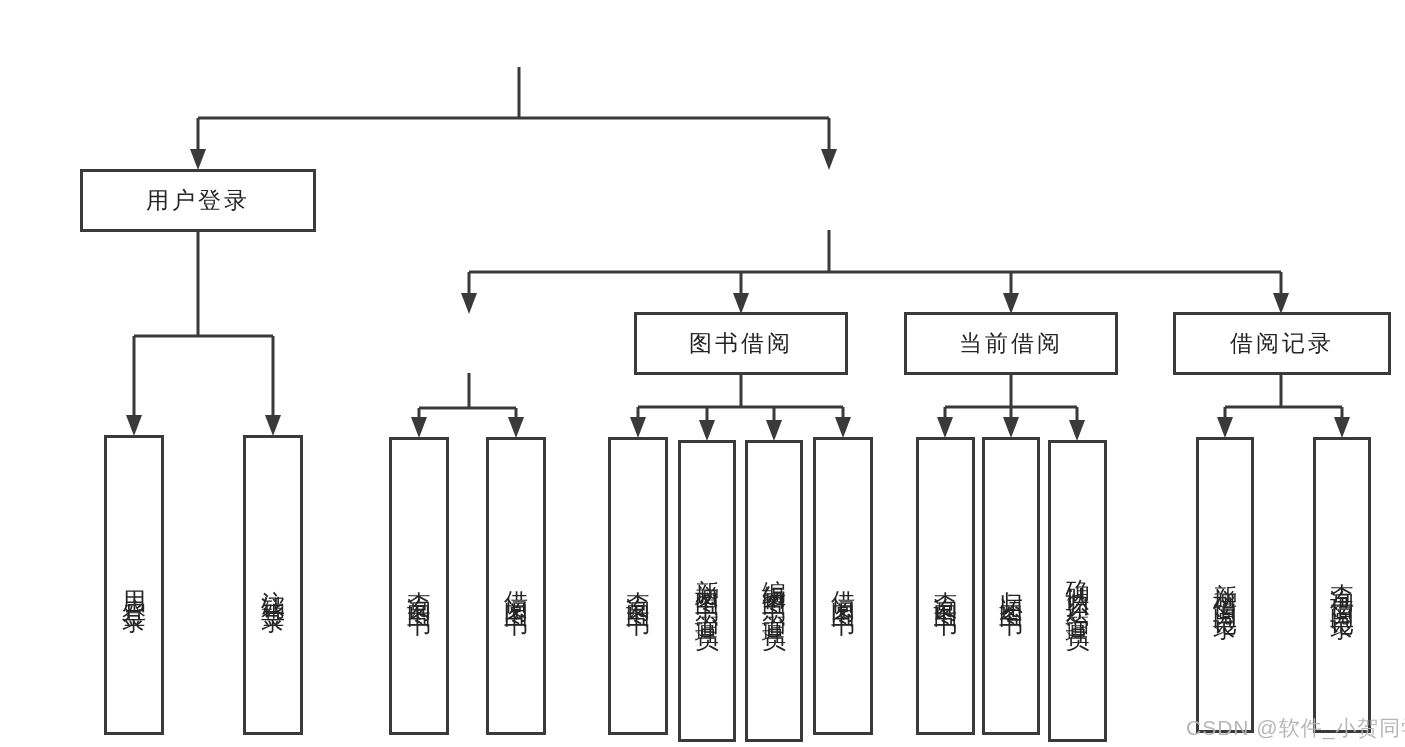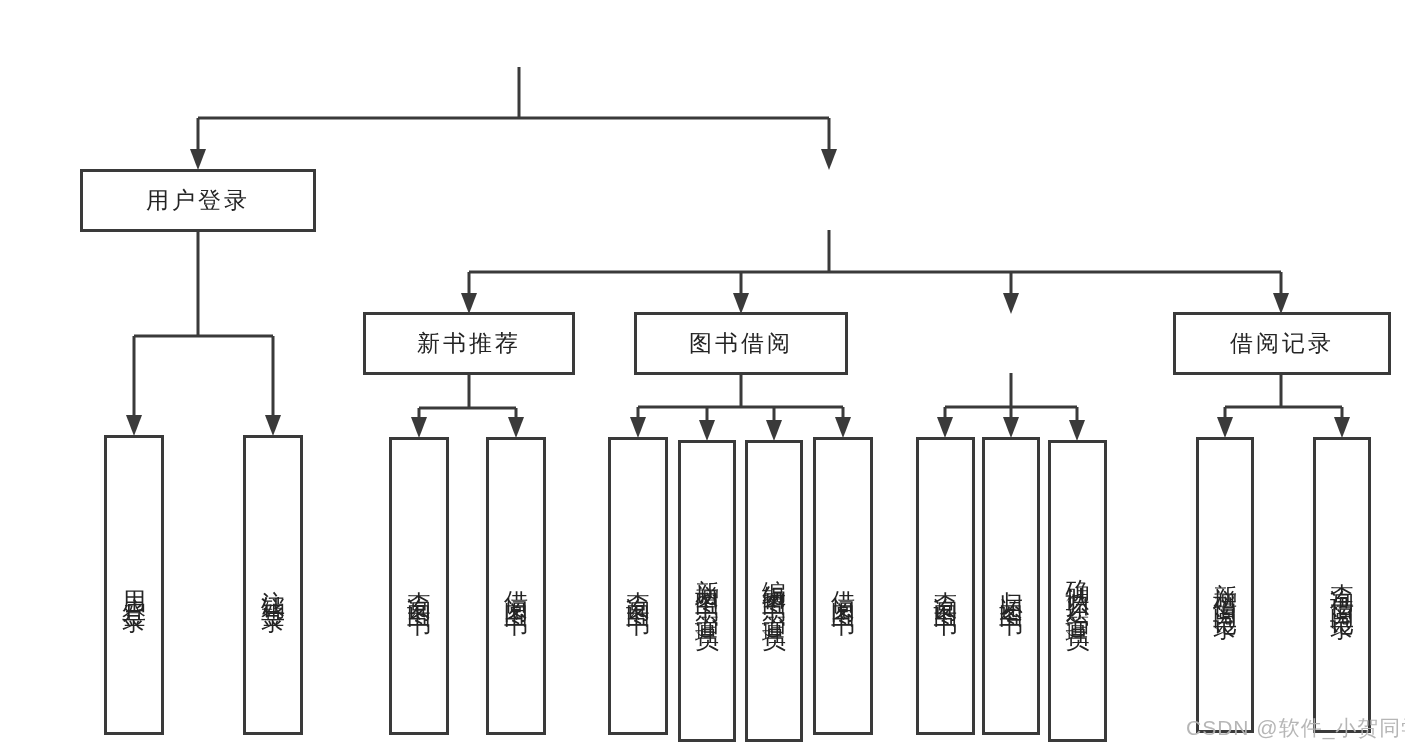--- a/index.html
+++ b/index.html
@@ -82,25 +82,25 @@
       <polygon points="1217,417 1233,417 1225,438"></polygon>
       <polygon points="1334,417 1350,417 1342,438"></polygon>
     </g>
   </svg>
 
 
   <div class="node h" id="n-login">
     <span class="label">用户登录</span>
   </div>
 
-  <div class="node h" id="n-rec">
-    <span class="label">新书推荐</span>
-  </div>
   <div class="node h" id="n-bor">
     <span class="label">图书借阅</span>
+  </div>
+  <div class="node h" id="n-cur">
+    <span class="label">当前借阅</span>
   </div>
   <div class="node h" id="n-log">
     <span class="label">借阅记录</span>
   </div>
 
   <div class="node v" id="l-ulogin">
     <span class="label">用户登录</span>
   </div>
   <div class="node v" id="l-ulogout">
     <span class="label">注销登录</span>

